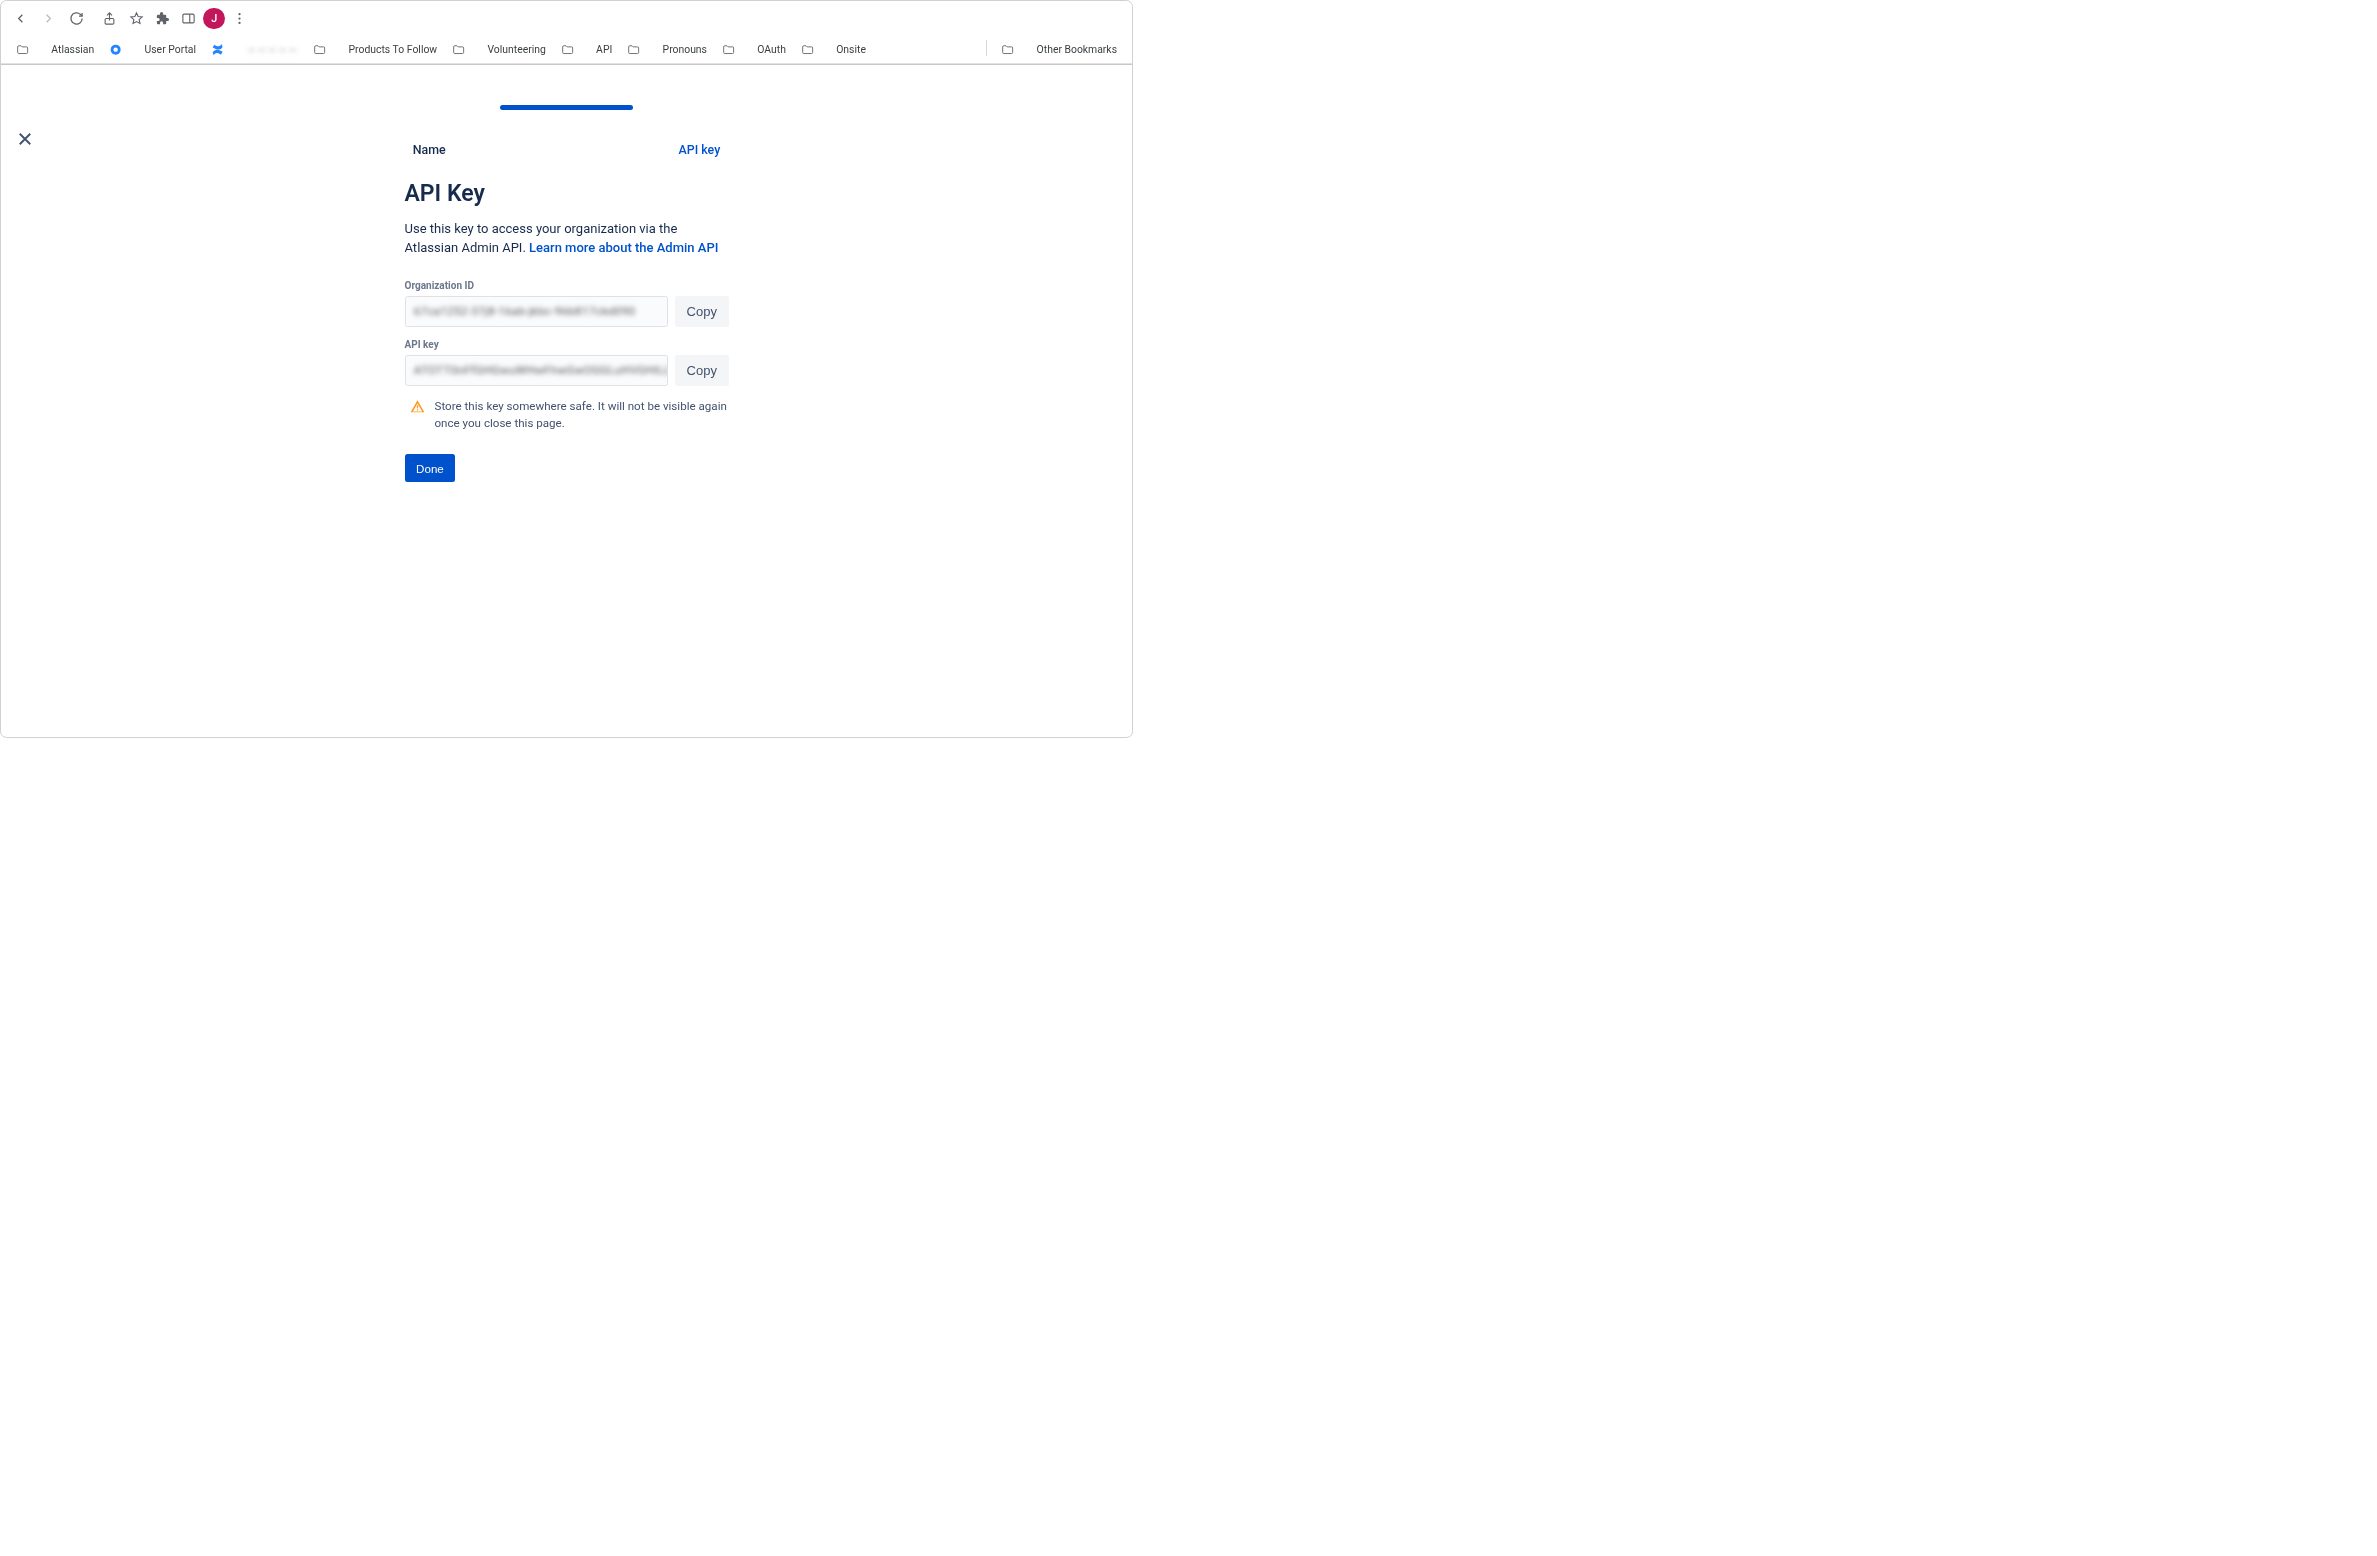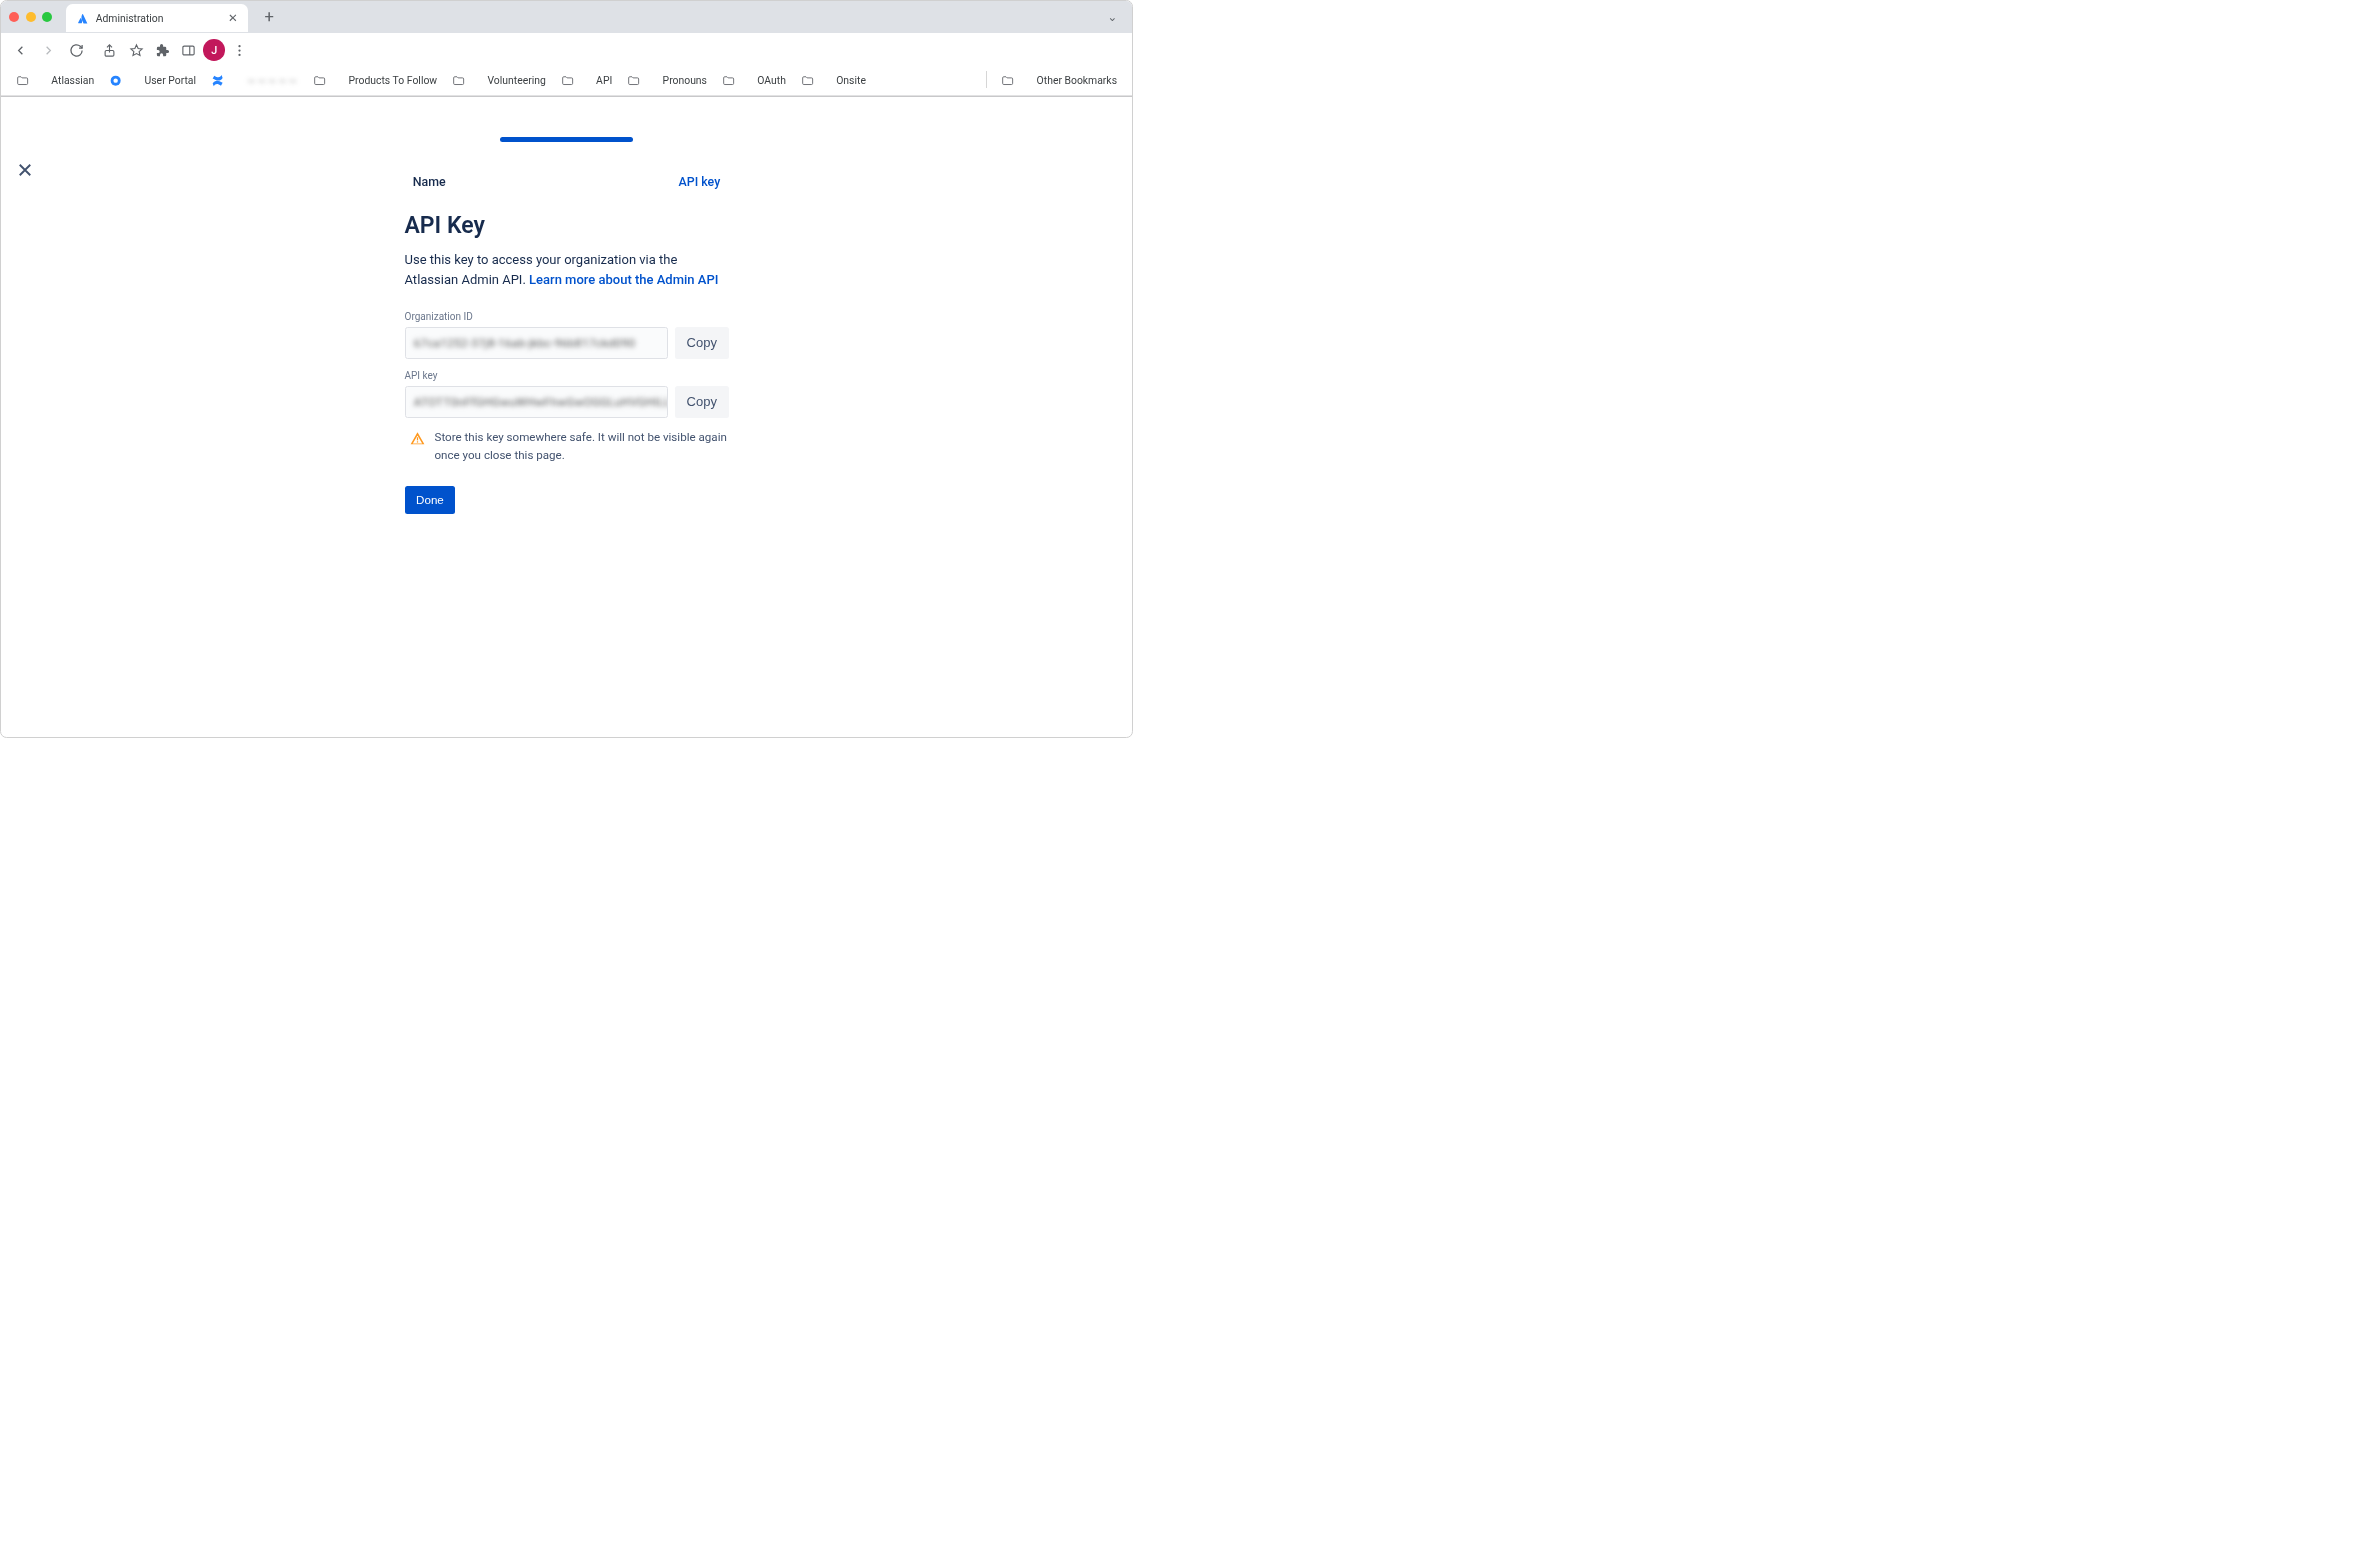--- a/index.html
+++ b/index.html
@@ -91,21 +91,21 @@
     margin-top:32px;
   }
   .step-labels .st-name { color:#172b4d; }
   .step-labels .st-key { color:#0052cc; }
 
   .content { width:324px; margin:0 auto; }
   .content h1 { font-size:23px; font-weight:600; color:#172b4d; margin-bottom:11.6px; }
   .desc { font-size:13px; color:#172b4d; line-height:1.5; margin-bottom:22px; }
   .desc a { color:#0052cc; text-decoration:none; font-weight:500; }
 
-  .field-label { font-size:10px; color:#6b778c; font-weight:400; margin-bottom:5px; }
+  .field-label { font-size:10px; color:#6b778c; font-weight:700; margin-bottom:5px; }
   .field-row { display:flex; gap:6.6px; margin-bottom:11.6px; }
   .field-input {
     flex:1; border:1.7px solid #dfe1e6; border-radius:2.5px; height:31.5px;
     padding:0 8.3px; font-size:11.6px; color:#777; display:flex; align-items:center;
     background:#fafbfc; overflow:hidden;
   }
   .field-input .blurv { filter: blur(2.5px); white-space:nowrap; color:#555; letter-spacing:0.3px; }
   .copy-btn {
     background:#f4f5f7; border:none; border-radius:2.5px; padding:0 11.6px; height:31.5px;
     font-size:13px; font-weight:500; color:#42526e; cursor:pointer;
@@ -116,37 +116,20 @@
 
   .done-btn {
     background:#0052cc; color:#fff; border:none; border-radius:2.5px;
     padding:7.5px 11.6px; font-size:11.6px; font-weight:500; cursor:pointer;
   }
 </style>
 </head>
 <body>
 
 <div class="browser">
-  <div class="titlebar">
-    <div class="tl-dots">
-      <div class="dot red"></div>
-      <div class="dot yellow"></div>
-      <div class="dot green"></div>
-    </div>
-    <div class="tab">
-      <svg viewBox="0 0 32 32">
-          <path fill="#2684FF" d="M11.6 14.9c-.3-.3-.8-.3-1 .1l-5.5 11c-.2.4.1.9.6.9h7.7c.3 0 .5-.1.6-.4 1.6-3.3.6-8.4-2.4-11.6z"></path>
-          <path fill="#2684FF" d="M15.6 5c-3 4.6-3.3 10.3-1.1 15.1l3.7 7.4c.1.3.4.4.6.4h7.7c.5 0 .8-.5.6-.9L16.6 5.1c-.2-.4-.7-.4-1-.1z"></path>
-        </svg>
-      <span>Administration</span>
-      <span class="close">✕</span>
-    </div>
-    <div class="newtab">+</div>
-    <div class="drop">⌄</div>
-  </div>
 
   <div class="toolbar">
     <div class="icon-btn">
       <svg viewBox="0 0 24 24" fill="none" stroke="currentColor" stroke-width="2">
           <path d="M15 18l-6-6 6-6"></path>
         </svg>
     </div>
     <div class="icon-btn disabled">
       <svg viewBox="0 0 24 24" fill="none" stroke="currentColor" stroke-width="2">
           <path d="M9 6l6 6-6 6"></path>

